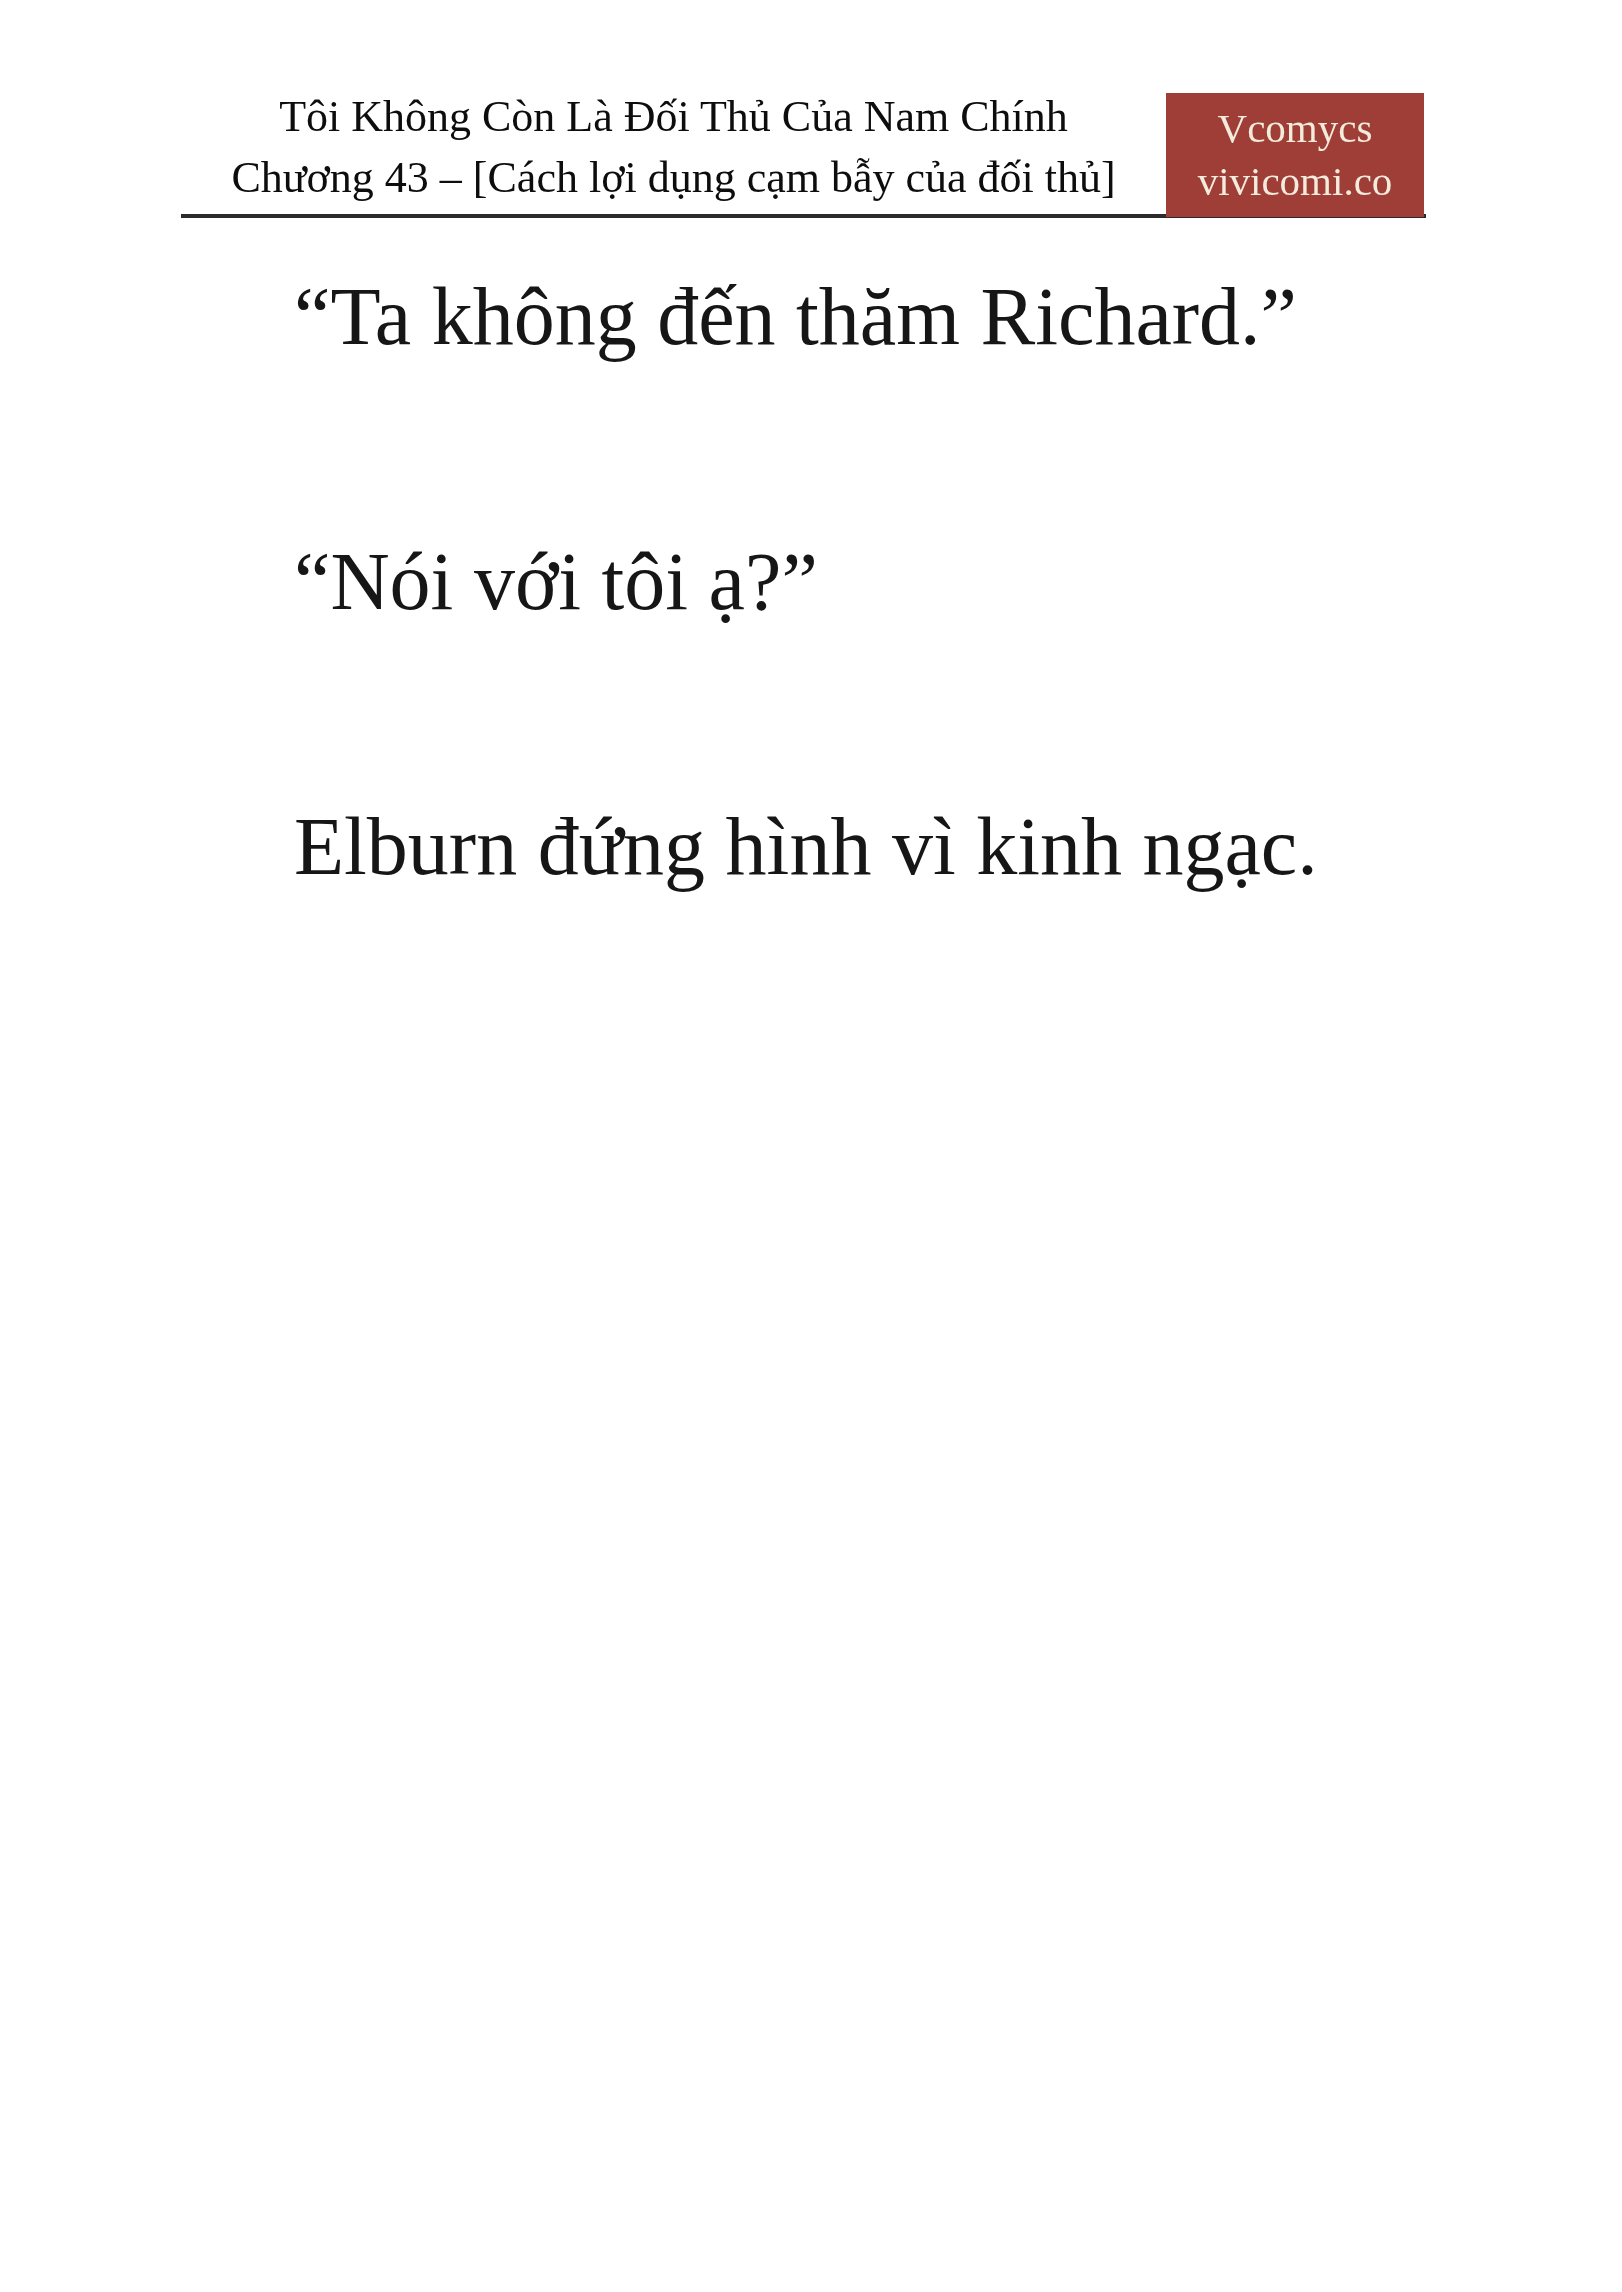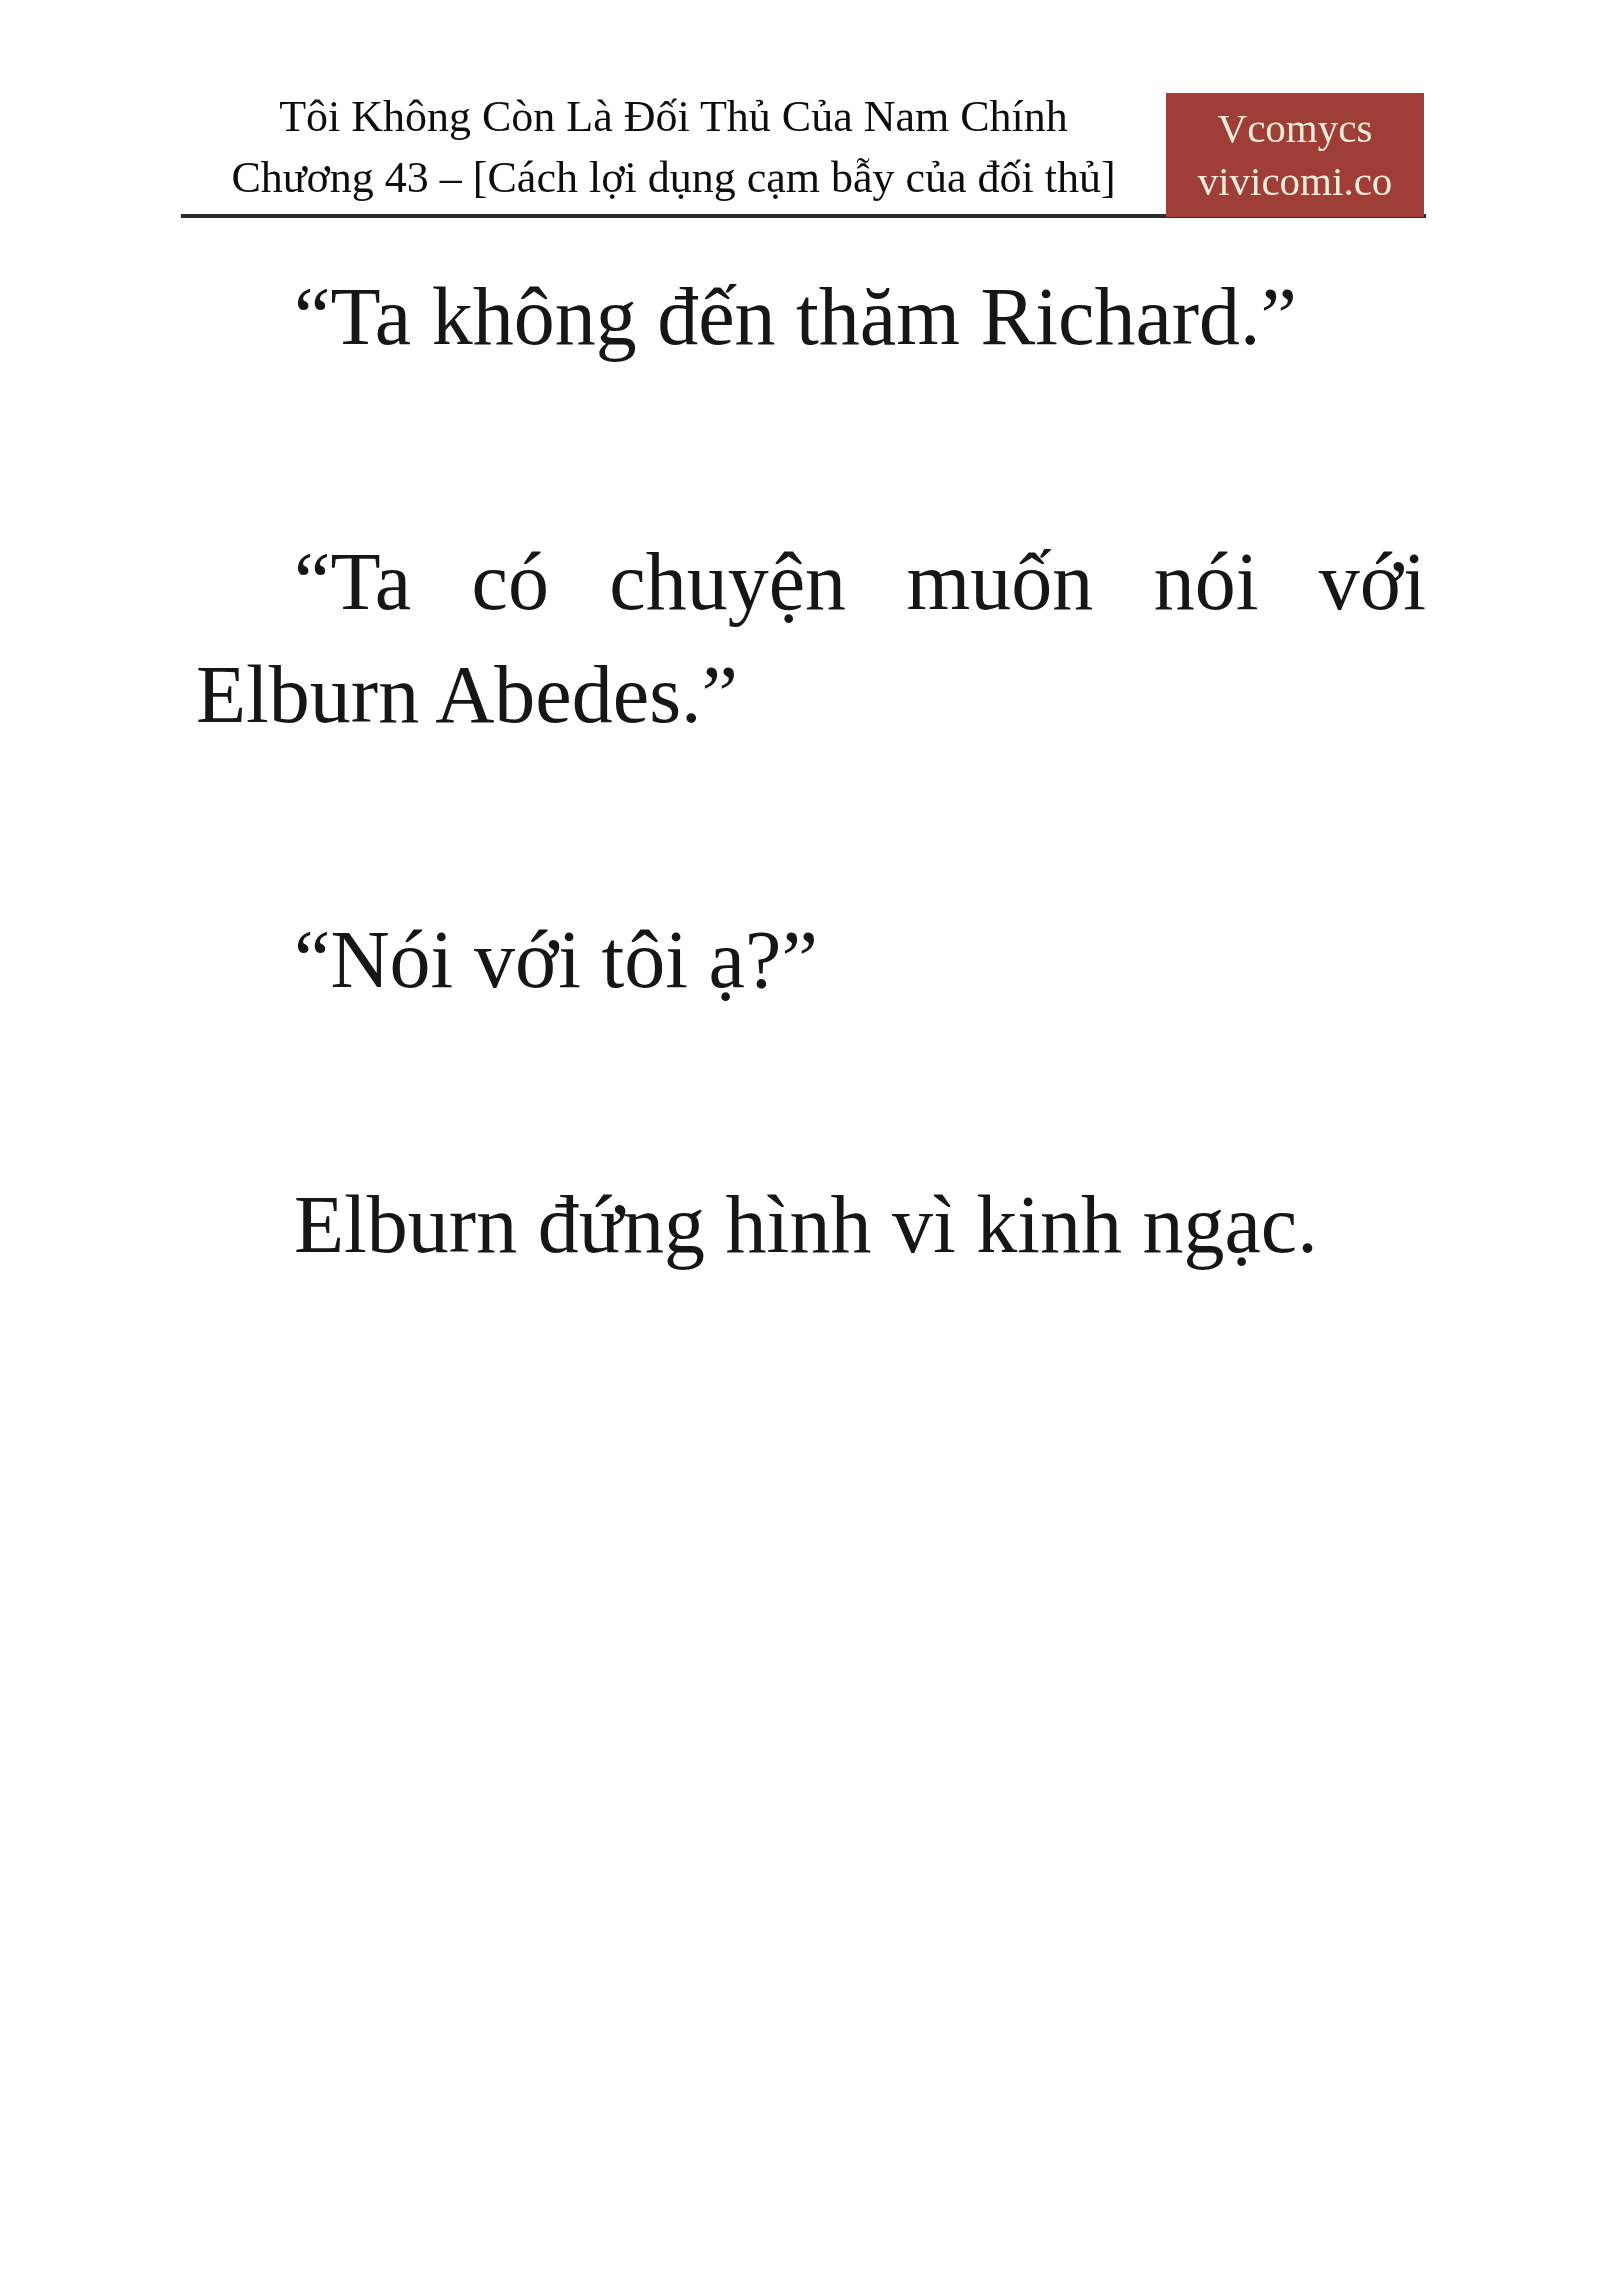--- a/index.html
+++ b/index.html
@@ -136,21 +136,20 @@
     <div>Chương 43 – [Cách lợi dụng cạm bẫy của đối thủ]</div>
   </div>
   <div class="header-rule"></div>
   <div class="brand-box">
     <div>Vcomycs</div>
     <div>vivicomi.co</div>
   </div>
 
   <div class="body-text">
     <p>“Ta không đến thăm Richard.”</p>
-    <p>“Ta có chuyện muốn nói với Elburn Abedes.”</p>
     <p>“Nói với tôi ạ?”</p>
     <p>Elburn đứng hình vì kinh ngạc.</p>
   </div>
 
   <div class="footer-rule"></div>
   <div class="page-box">
     <span>27</span>
   </div>
 
   <div class="watermark">Vcomycs</div>

